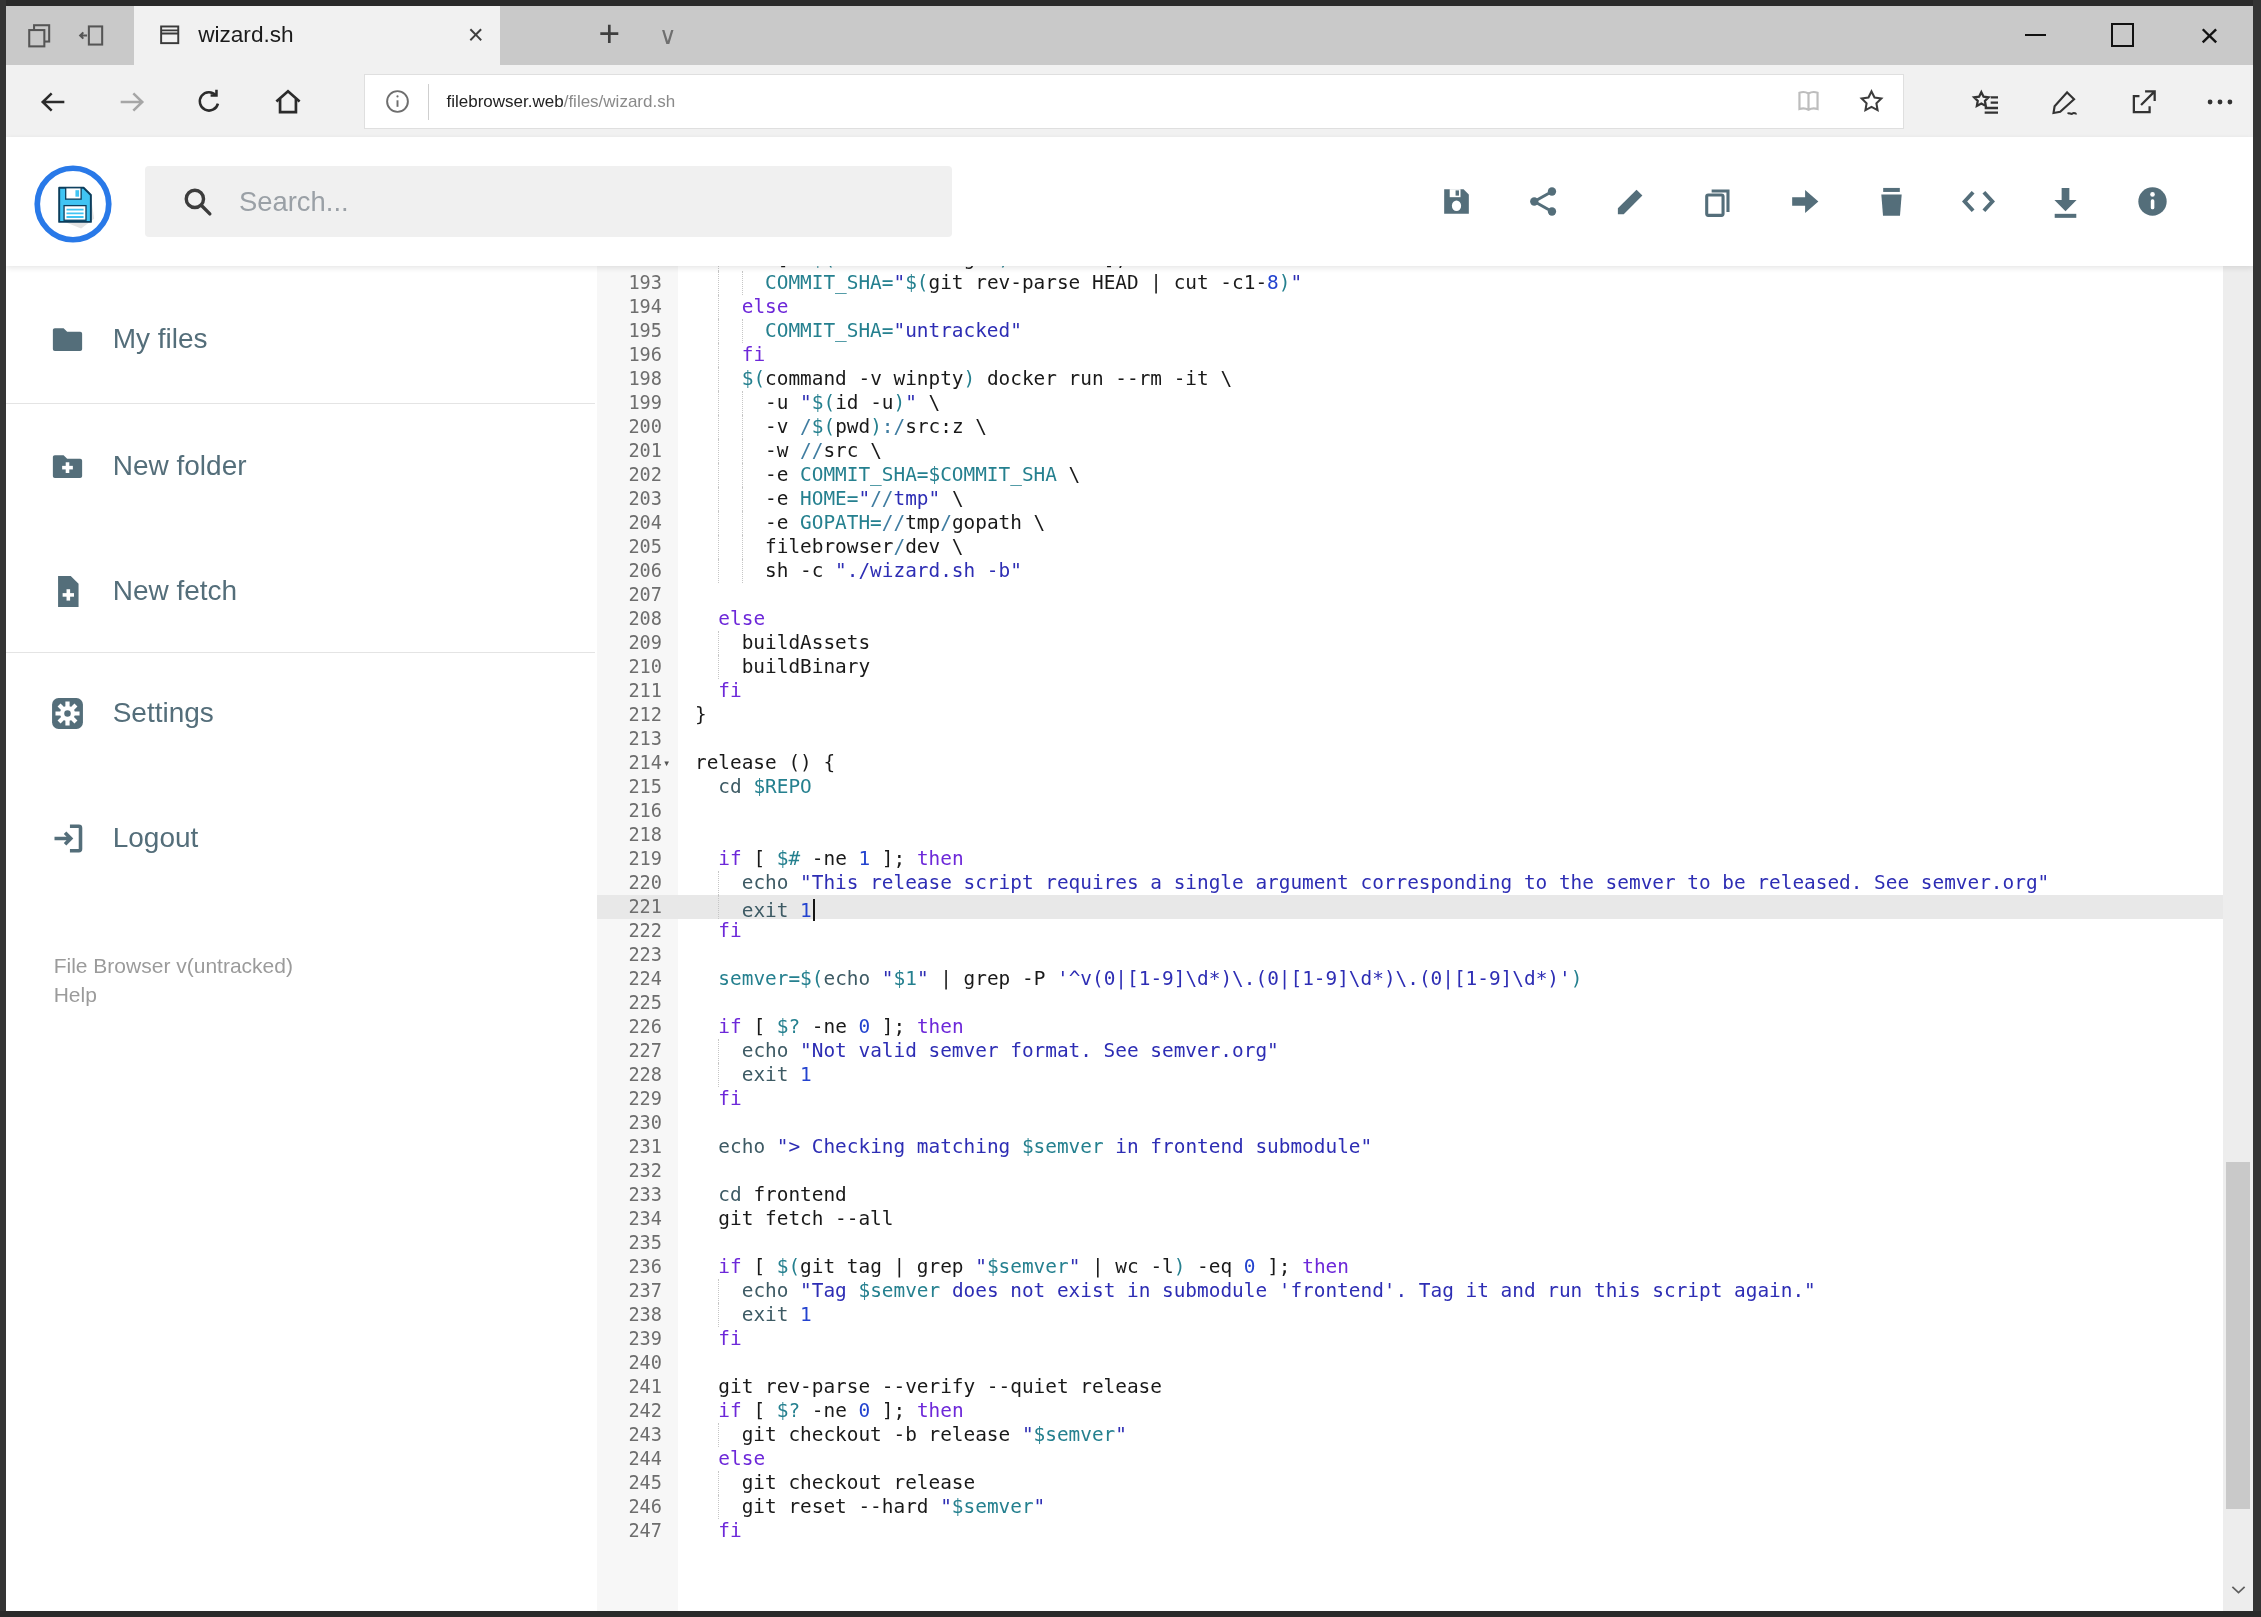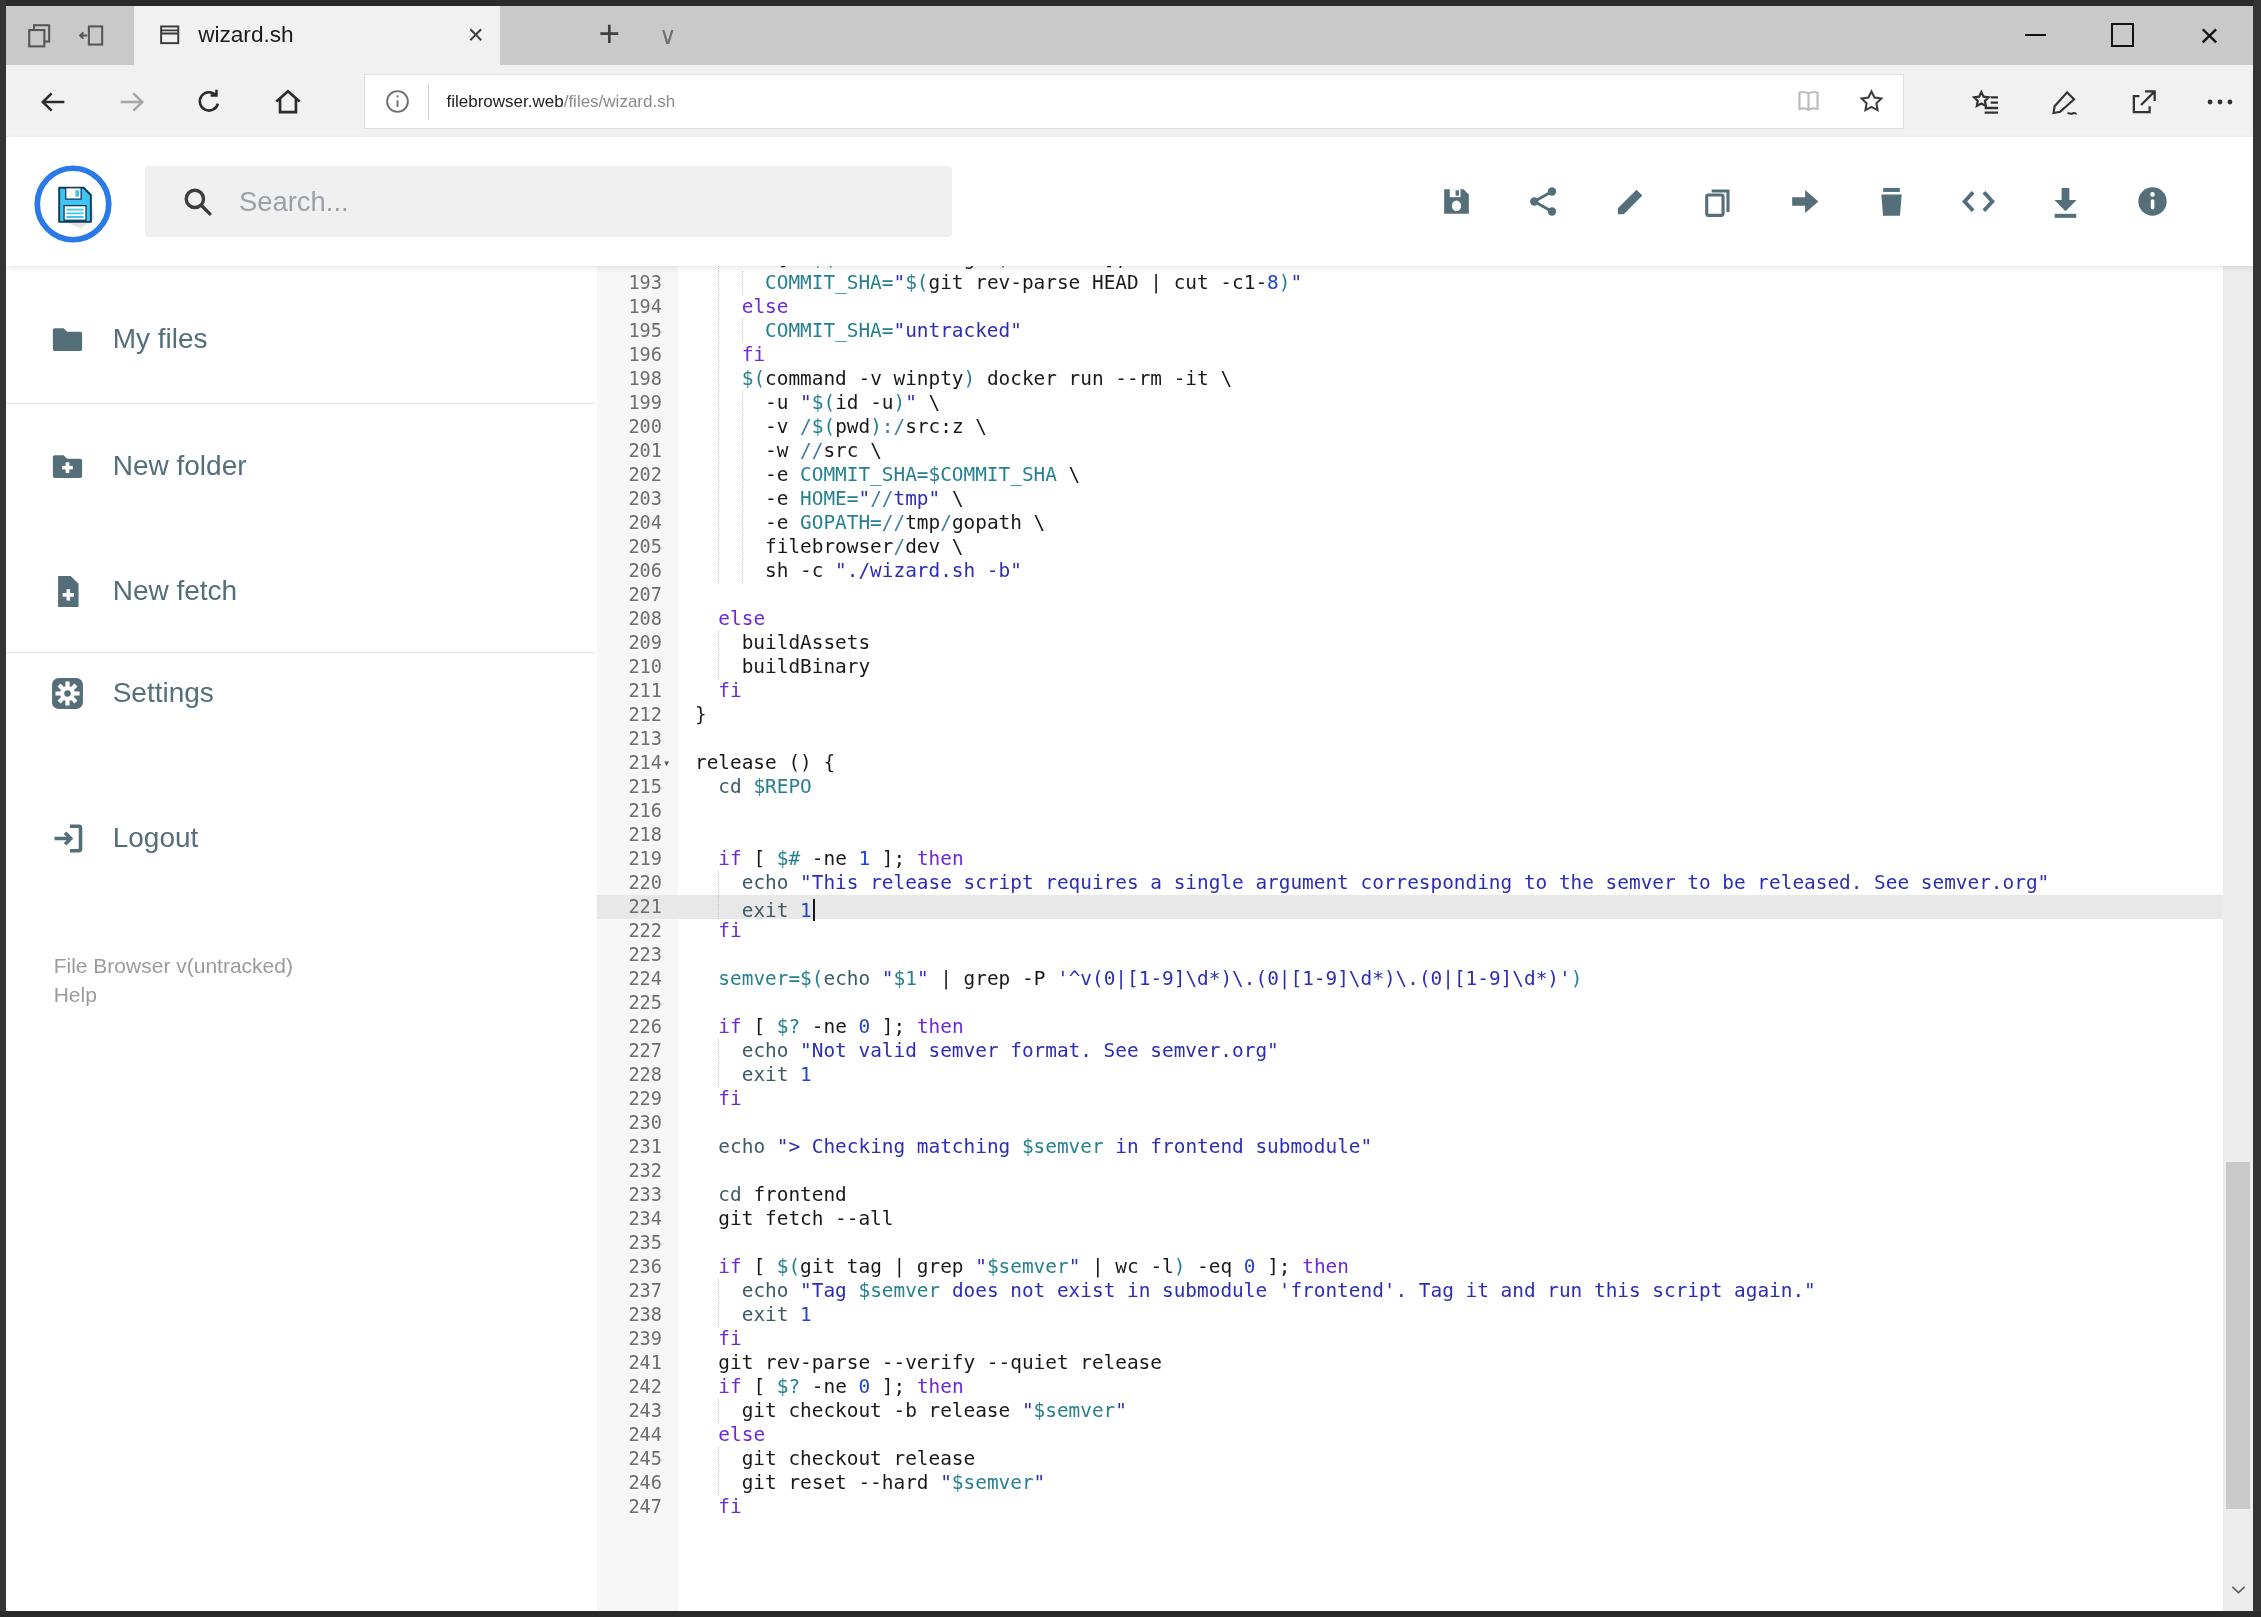--- a/index.html
+++ b/index.html
@@ -306,21 +306,21 @@
     <span class="sb-icon">
       <svg width="39" height="39" viewBox="0 0 24 24" fill="currentColor">
         <path d="M6.2 2.5H14l4.8 4.8V21.5H6.2z"></path>
         <rect x="11.4" y="10.6" width="2.2" height="7" fill="#fff"></rect>
           <rect x="9" y="13" width="7" height="2.2" fill="#fff"></rect>
       </svg>
     </span>
     <span class="sb-label">New fetch</span>
   </div>
   <div class="sb-div" style="top:386px"></div>
-  <div class="sb-item" style="top:388px">
+  <div class="sb-item" style="top:408px">
     <span class="sb-icon">
       <svg width="39" height="39" viewBox="0 0 24 24">
         <rect x="2.5" y="2.5" width="19" height="19" rx="4" fill="currentColor"></rect>
         <g stroke="#fff" stroke-width="2.6">
             <path d="M12 4.6v14.8M4.6 12h14.8M6.8 6.8l10.4 10.4M17.2 6.8 6.8 17.2"></path>
           </g>
         <circle cx="12" cy="12" r="4.6" fill="#fff"></circle>
           <circle cx="12" cy="12" r="2" fill="currentColor"></circle>
       </svg>
     </span>
@@ -521,20 +521,24 @@
       </div>
       <div class="cm-row">
         <div class="ln">238</div>
         <div class="code"><span class="guide" style="left: 23px;"></span><span class="tk-p">    </span><span class="tk-b">exit</span><span class="tk-p"> </span><span class="tk-n">1</span></div>
       </div>
       <div class="cm-row">
         <div class="ln">239</div>
         <div class="code"><span class="tk-p">  </span><span class="tk-k">fi</span></div>
       </div>
       <div class="cm-row">
+        <div class="ln">240</div>
+        <div class="code"></div>
+      </div>
+      <div class="cm-row">
         <div class="ln">241</div>
         <div class="code"><span class="tk-p">  git rev-parse --verify --quiet release</span></div>
       </div>
       <div class="cm-row">
         <div class="ln">242</div>
         <div class="code"><span class="tk-p">  </span><span class="tk-k">if</span><span class="tk-p"> [ </span><span class="tk-v">$?</span><span class="tk-p"> -ne </span><span class="tk-n">0</span><span class="tk-p"> ]; </span><span class="tk-k">then</span></div>
       </div>
       <div class="cm-row">
         <div class="ln">243</div>
         <div class="code"><span class="guide" style="left: 23px;"></span><span class="tk-p">    git checkout -b release </span><span class="tk-s">"</span><span class="tk-v">$semver</span><span class="tk-s">"</span></div>

